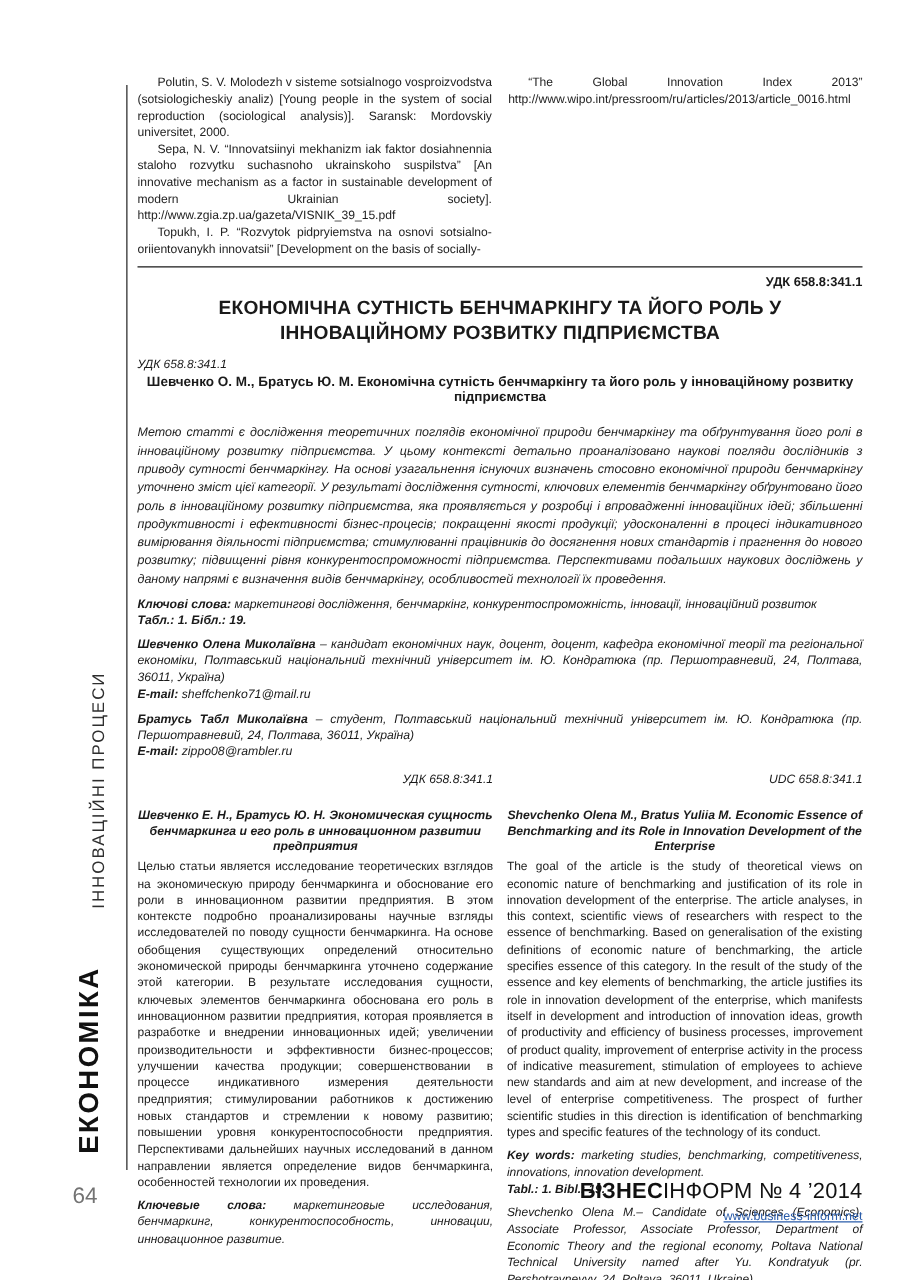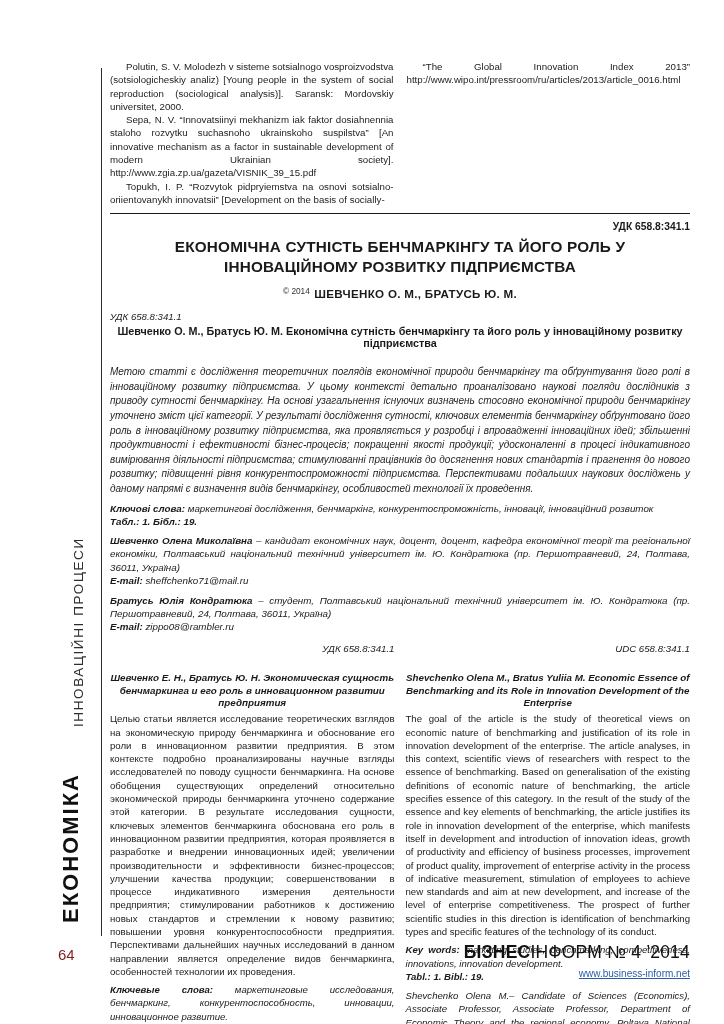--- a/index.html
+++ b/index.html
@@ -43,21 +43,21 @@
   
   .two-col{display:flex;gap:11px;margin-top:9px;}
   .two-col .tcol{flex:1;}
   .col-udc{text-align:right;font-size:9.7px;font-style:italic;}
   .col-heading{margin-top:18px;text-align:center;font-size:9.8px;font-weight:700;font-style:italic;line-height:12.8px;}
   .col-abstract{margin-top:2px;font-size:9.6px;line-height:13.3px;text-align:justify;}
   .col-kw{margin-top:5px;font-size:9.6px;font-style:italic;line-height:13.2px;text-align:justify;}
   .col-tabl{font-size:9.6px;font-style:italic;font-weight:700;line-height:13.2px;}
   .col-auth{margin-top:6px;font-size:9.6px;font-style:italic;line-height:13.3px;text-align:justify;}
   
-  .pg-num{position:absolute;left:58px;top:946px;font-size:15px;color:#7f1d1d;}
+  .pg-num{position:absolute;left:58px;top:946px;font-size:18px;color:#737373;}
   .brand{position:absolute;right:34px;top:942px;font-size:17.5px;letter-spacing:0.2px;color:#111;white-space:nowrap;}
   .brand .b{font-weight:700;}
   .site{position:absolute;right:34px;top:968px;font-size:10px;color:#2a5caa;text-decoration:underline;}
 </style>
 </head>
 <body>
 
 <div class="sb-rule"></div>
 <div class="sb-sub">ІННОВАЦІЙНІ ПРОЦЕСИ</div>
 <div class="sb-main">ЕКОНОМІКА</div>
@@ -72,39 +72,35 @@
     </div>
     <div class="col">
       <p class="ref-p">“The Global Innovation Index 2013” http://www.wipo.int/pressroom/ru/articles/2013/article_0016.html</p>
     </div>
   </section>
 
   <hr class="main-rule">
 
   <div class="udc-right">УДК 658.8:341.1</div>
   <h1 class="title">ЕКОНОМІЧНА СУТНІСТЬ БЕНЧМАРКІНГУ ТА ЙОГО РОЛЬ У ІННОВАЦІЙНОМУ РОЗВИТКУ ПІДПРИЄМСТВА</h1>
-  <div class="byline">
-    <span class="copy">© 2014</span>
-    <span class="caps">ШЕВЧЕНКО О. М., БРАТУСЬ Ю. М.</span>
-  </div>
 
   <div class="udc-left">УДК 658.8:341.1</div>
 
   <div>
     <div class="uk-heading">Шевченко О. М., Братусь Ю. М. Економічна сутність бенчмаркінгу та його роль у інноваційному розвитку підприємства</div>
     <div class="abstract">Метою статті є дослідження теоретичних поглядів економічної природи бенчмаркінгу та обґрунтування його ролі в інноваційному розвитку підприємства. У цьому контексті детально проаналізовано наукові погляди дослідників з приводу сутності бенчмаркінгу. На основі узагальнення існуючих визначень стосовно економічної природи бенчмаркінгу уточнено зміст цієї категорії. У результаті дослідження сутності, ключових елементів бенчмаркінгу обґрунтовано його роль в інноваційному розвитку підприємства, яка проявляється у розробці і впровадженні інноваційних ідей; збільшенні продуктивності і ефективності бізнес-процесів; покращенні якості продукції; удосконаленні в процесі індикативного вимірювання діяльності підприємства; стимулюванні працівників до досягнення нових стандартів і прагнення до нового розвитку; підвищенні рівня конкурентоспроможності підприємства.  Перспективами подальших наукових досліджень у даному напрямі є визначення видів бенчмаркінгу, особливостей технології їх проведення.</div>
     <div class="kw"><b>Ключові слова:</b><span> маркетингові дослідження, бенчмаркінг, конкурентоспроможність, інновації,  інноваційний розвиток</span></div>
     <div class="tabl">Табл.: 1. Бібл.: 19.</div>
 
     <div class="auth">
       <span class="nm">Шевченко Олена Миколаївна</span><span> – кандидат економічних наук, доцент, доцент, кафедра економічної теорії та регіональної економіки, Полтавський національний технічний університет ім. Ю. Кондратюка (пр. Першотравневий, 24, Полтава, 36011, Україна)</span><br>
       <span class="em">E-mail:</span><span> sheffchenko71@mail.ru</span>
     </div>
     <div class="auth">
-      <span class="nm">Братусь Юлія Кондратюка</span><span> – студент, Полтавський національний технічний університет ім. Ю. Кондратюка (пр. Першотравневий, 24, Полтава, 36011, Україна)</span><br>
+      <span class="nm">Братусь Табл Миколаївна</span><span> – студент, Полтавський національний технічний університет ім. Ю. Кондратюка (пр. Першотравневий, 24, Полтава, 36011, Україна)</span><br>
       <span class="em">E-mail:</span><span> zippo08@rambler.ru</span>
     </div>
   </div>
 
   <div class="two-col">
     <div class="tcol">
       <div class="col-udc">УДК 658.8:341.1</div>
       <div class="col-heading">Шевченко Е. Н., Братусь Ю. Н. Экономическая сущность бенчмаркинга и его роль в инновационном развитии предприятия</div>
       <div class="col-abstract">Целью статьи является исследование теоретических взглядов на экономическую природу бенчмаркинга и обоснование его роли в инновационном развитии предприятия. В этом контексте подробно проанализированы научные взгляды исследователей по поводу сущности бенчмаркинга. На основе обобщения существующих определений относительно экономической природы бенчмаркинга уточнено содержание этой категории. В результате исследования сущности, ключевых элементов бенчмаркинга обоснована его роль в инновационном развитии предприятия, которая проявляется в разработке и внедрении инновационных идей; увеличении производительности и эффективности бизнес-процессов; улучшении качества продукции; совершенствовании в процессе индикативного измерения деятельности предприятия; стимулировании работников к достижению новых стандартов и стремлении к новому развитию; повышении уровня конкурентоспособности предприятия. Перспективами дальнейших научных исследований в данном направлении является определение видов бенчмаркинга, особенностей технологии их проведения.</div>
       <div class="col-kw"><b>Ключевые слова:</b><span> маркетинговые исследования, бенчмаркинг, конкурентоспособность, инновации, инновационное развитие.</span></div>

